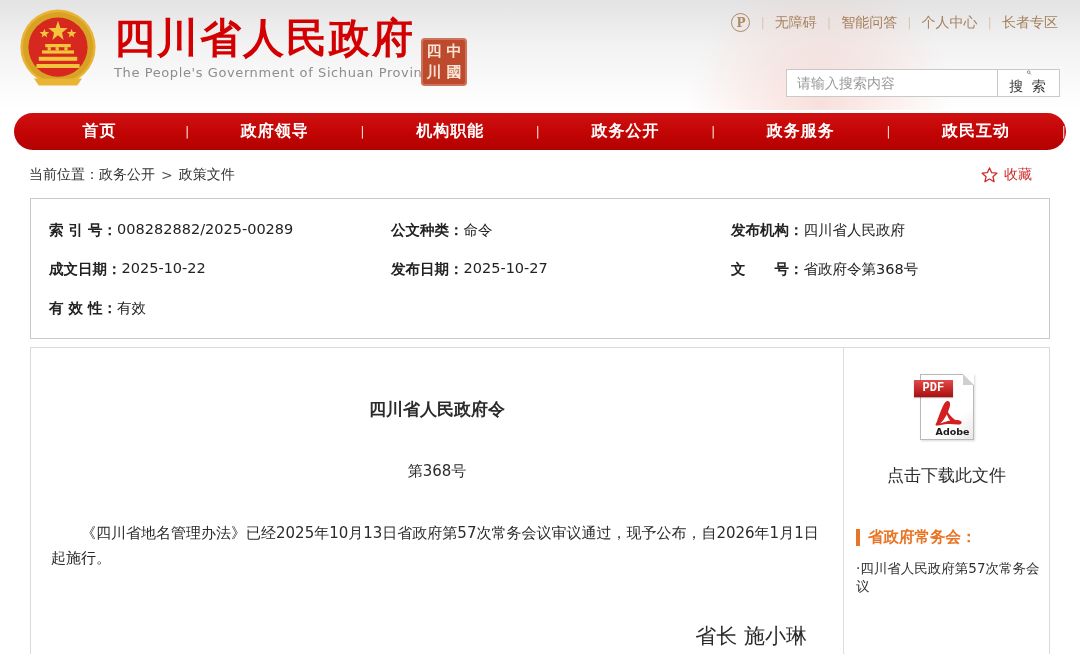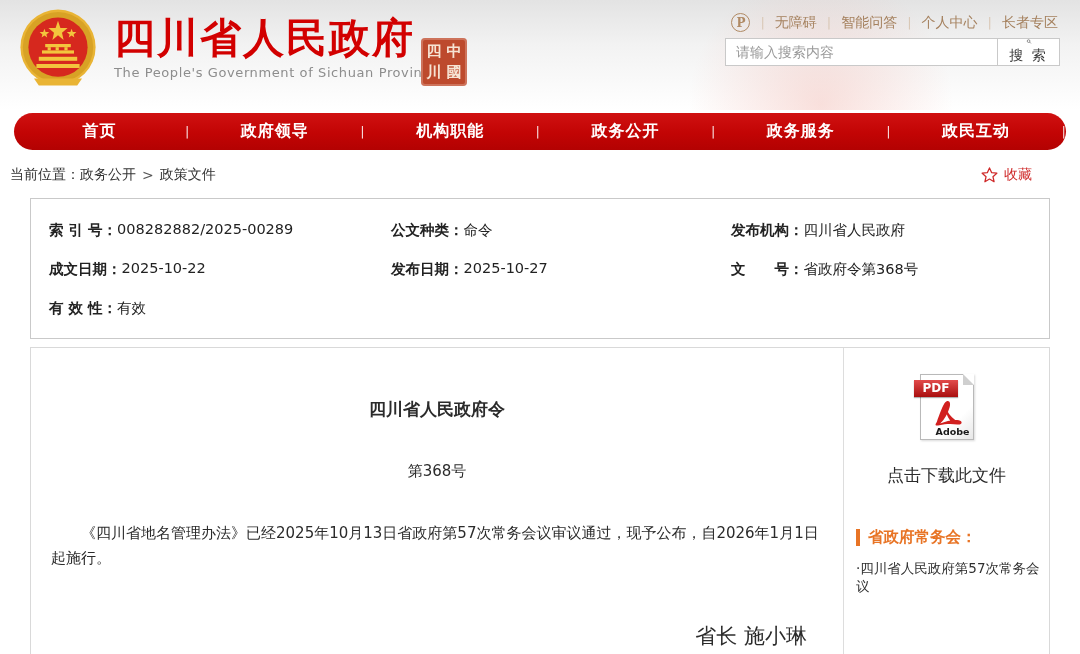--- a/index.html
+++ b/index.html
@@ -23,39 +23,39 @@
   .seal span { color:#f6e3d3; font-size:15px; line-height:20px; text-align:center; font-weight:bold; }
 
   .top-links { position:absolute; right:22px; top:13px; display:flex; align-items:center; gap:10px;
     font-size:14px; color:#a5815e; }
   .top-links .tl { cursor:pointer; }
   .tl-sep { color:#d9c8b6; font-size:13px; }
   .circle-p { width:19px; height:19px; border:1.6px solid #b08a64; border-radius:50%;
     display:flex; align-items:center; justify-content:center; font-size:12px; font-weight:bold;
     color:#b08a64; cursor:pointer; font-family:"DejaVu Serif","Liberation Serif",serif; }
 
-  .searchbar { position:absolute; right:20px; top:38px; width:335px; height:28px;
+  .searchbar { position:absolute; right:20px; top:69px; width:274px; height:28px;
     background:#fff; border:1px solid #c9c9c9; display:flex; }
   .searchbar input { flex:1; border:none; outline:none; padding:0 10px; font-size:14px; color:#333;
     background:transparent; }
   .searchbar input::placeholder { color:#9a9a9a; }
   .search-btn { width:62px; border-left:1px solid #c9c9c9; background:#fff; display:flex;
     align-items:center; justify-content:center; gap:3px; font-size:14px; color:#3a3a3a;
     cursor:pointer; letter-spacing:2px;flex-direction:column; }
 
   
   .nav { margin:3px 14px 0; height:37px; border-radius:19px;
     background:linear-gradient(180deg,#d01111 0%, #c20404 55%, #b30202 100%);
     display:flex; align-items:center; }
   .nav-item { flex:1; text-align:center; color:#fff; font-size:16px; font-weight:bold;
     letter-spacing:1px; cursor:pointer; }
   .nav-sep { color:rgba(255,255,255,.85); font-size:13px; }
 
   
-  .crumb-row { display:flex; align-items:center; padding:16px 10px 12px 10px; font-size:14px; color:#333; }
+  .crumb-row { display:flex; align-items:center; padding:16px 10px 12px 10px; font-size:14px; color:#333;margin-left:19px; }
   .crumb-row .link { cursor:pointer; }
   .crumb-sep { margin:0 6px; color:#555; }
   .fav { margin-left:auto; margin-right:38px; display:flex; align-items:center; gap:5px;
     color:#cf2a2a; cursor:pointer; font-size:14px; }
 
   
   .meta-box { margin:2px 30px 0; border:1px solid #c9c9c9; background:#fff;
     padding:12px 0 10px 18px; display:grid; grid-template-columns:342px 340px 1fr; }
   .meta-cell { padding:10px 0; font-size:14.5px; color:#222; display:flex; }
   .meta-label { font-weight:bold; white-space:pre; }
@@ -73,21 +73,21 @@
   
   .side-col { width:206px; border-left:1px solid #ddd; padding-top:26px; }
   .pdf-wrap { display:flex; justify-content:center; cursor:pointer; }
   .pdf-page { position:relative; width:54px; height:66px;
     background:linear-gradient(135deg,#ffffff 70%, #e7e7e7 100%);
     border:1px solid #b9b9b9; box-shadow:1px 1px 2px rgba(0,0,0,.15); }
   .pdf-fold { position:absolute; top:-1px; right:-1px; width:0; height:0;
     border-top:11px solid #fff; border-left:11px solid #cfcfcf; }
   .pdf-banner { position:absolute; top:5px; left:-7px; padding:1px 9px 2px;
     background:linear-gradient(180deg,#e24b4b,#a90f0f); color:#fff; font-size:12px; font-weight:bold;
-    box-shadow:0 1px 1px rgba(0,0,0,.3); }
+    box-shadow:0 1px 1px rgba(0,0,0,.3);font-family:Liberation Mono, monospace; }
   .pdf-brand { position:absolute; bottom:2px; right:3px; font-size:9.5px; font-weight:bold; color:#1a1a1a; }
   .download-label { text-align:center; margin-top:24px; font-size:17px; color:#2b2b2b; cursor:pointer; }
   .side-section { margin-top:40px; padding-left:12px; }
   .side-head { display:flex; align-items:center; font-size:15.5px; font-weight:bold; color:#e87425; }
   .side-head .bar { width:4px; height:17px; background:#e87425; margin-right:8px; }
   .side-item { margin-top:12px; font-size:13.5px; color:#2f2f2f; cursor:pointer; }
 </style>
 </head>
 <body>
 

